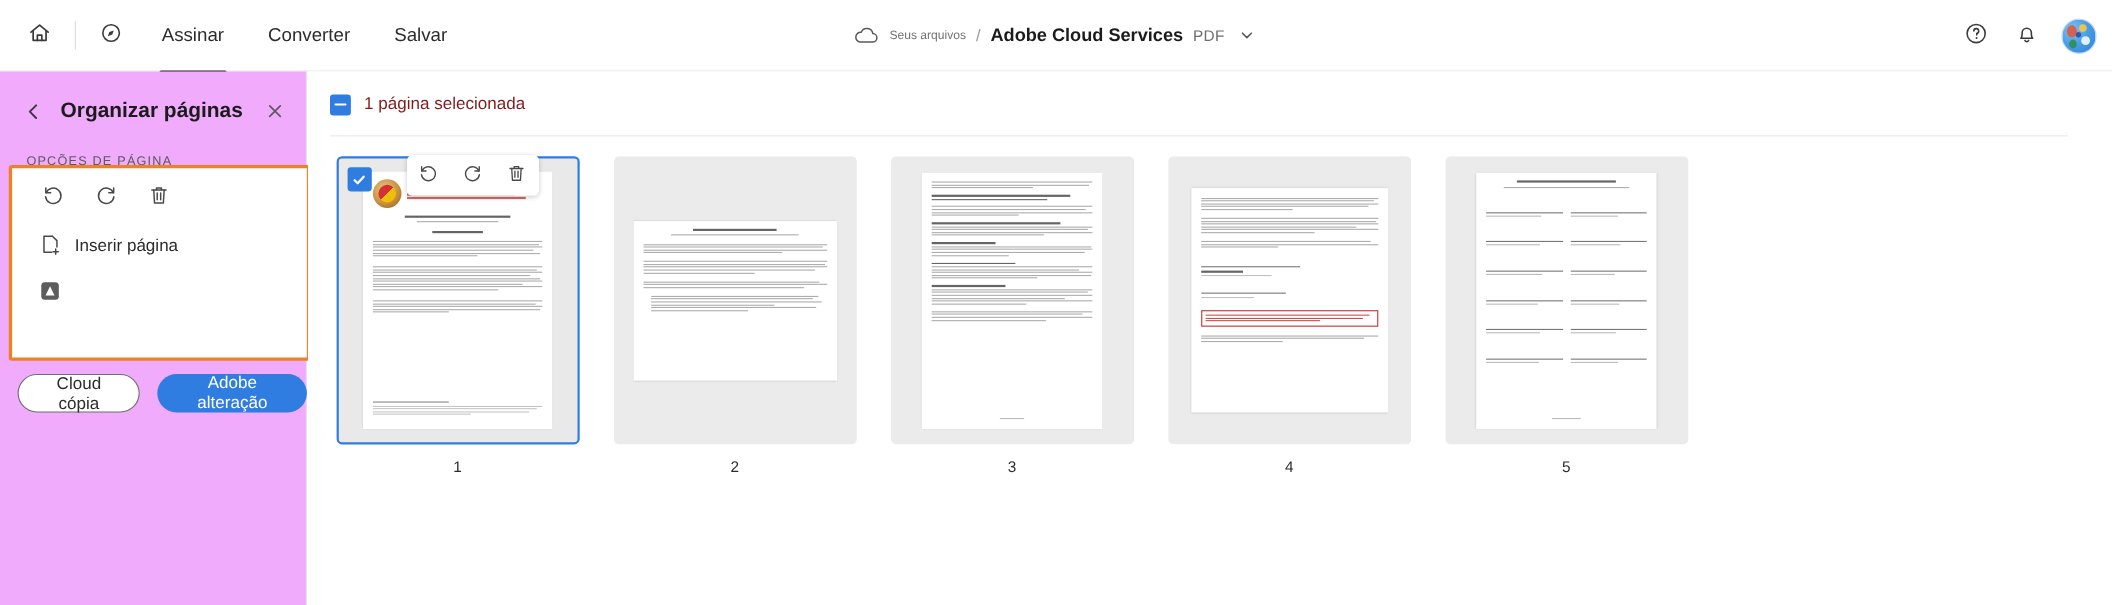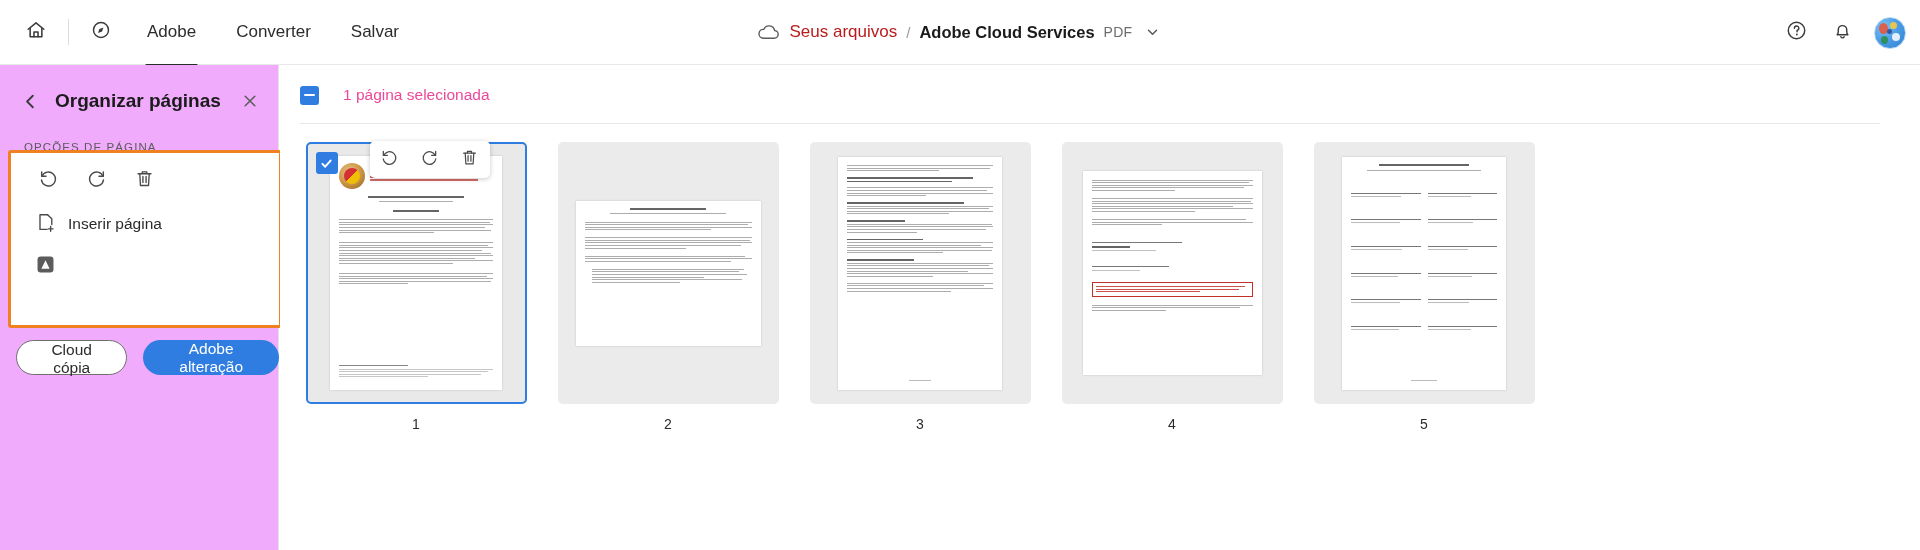--- a/index.html
+++ b/index.html
@@ -34,21 +34,21 @@
     height: 3px; background: #2c2c2c; border-radius: 2px;
   }
   #tabs-group { display: flex; align-items: center; gap: 12px; margin-left: 12px; }
 
   
   #breadcrumb {
     position: absolute; left: 50%; transform: translateX(-50%);
     display: flex; align-items: center; gap: 9px; white-space: nowrap;
   }
   #bc-cloud { display: flex; align-items: center; }
-  .bc-link { font-size: 17px; color: #b91c1c; cursor: pointer; }
+  .bc-link { font-size: 11px; color: #737373; cursor: pointer; }
   .bc-sep { font-size: 15px; color: #9a9a9a; }
   .bc-current { font-size: 16.5px; color: #1b1b1b; font-weight: bold; cursor: pointer; }
   .bc-type { font-size: 14px; color: #6e6e6e; letter-spacing: .3px; }
   #bc-caret { cursor: pointer; display: flex; align-items: center; padding: 4px; }
 
   #tb-right {
     position: absolute; right: 14px; top: 0; height: 65px;
     display: flex; align-items: center; gap: 6px;
   }
   #avatar {
@@ -117,21 +117,21 @@
     background: #fff;
   }
   #select-bar {
     display: flex; align-items: center; gap: 12px; height: 42px; padding-left: 20px; margin-top: 9px;
   }
   #select-checkbox {
     width: 19px; height: 19px; border-radius: 3px; background: #2f7de1;
     display: flex; align-items: center; justify-content: center; cursor: pointer; flex: none;
   }
   #select-checkbox .dash { width: 11px; height: 2.4px; background: #fff; border-radius: 1px; }
-  #select-text { font-size: 15.5px; color: #ec4899; margin-left: 12px; }
+  #select-text { font-size: 15.5px; color: #7f1d1d; }
   #select-divider {
     position: absolute; left: 20px; top: 58px; width: 1580px; height: 1px; background: #e8e8e8;
   }
 
   #thumb-strip {
     position: absolute; left: 10px; top: 77px; width: 1630px; height: 380px;
     display: flex; align-items: flex-start; gap: 0;
   }
   .thumb-cell {
     width: 252px; flex: none; display: flex; flex-direction: column; align-items: center;
@@ -207,21 +207,21 @@
   <div class="tb-icon-btn">
     <span>
       <svg width="22" height="22" viewBox="0 0 24 24" fill="none" stroke="#3b3b3b" stroke-width="1.6">
         <circle cx="12" cy="12" r="8.2"></circle>
         <path d="M14.6 9.4 10.2 11 8.8 15.2l4.4-1.7z" fill="#3b3b3b" stroke="none"></path>
       </svg>
     </span>
   </div>
 
   <div id="tabs-group">
-    <div class="tb-tab active">Adobe</div>
+    <div class="tb-tab active">Assinar</div>
     <div class="tb-tab">Converter</div>
     <div class="tb-tab">Salvar</div>
   </div>
 
   <div id="breadcrumb">
     <span id="bc-cloud">
       <svg width="24" height="17" viewBox="0 0 26 18" fill="none" stroke="#5a5a5a" stroke-width="1.5" stroke-linejoin="round">
         <path d="M7 15.2h12a4.2 4.2 0 0 0 .5-8.4A6 6 0 0 0 8 5.6 4.8 4.8 0 0 0 7 15.2z"></path>
       </svg>
     </span>

